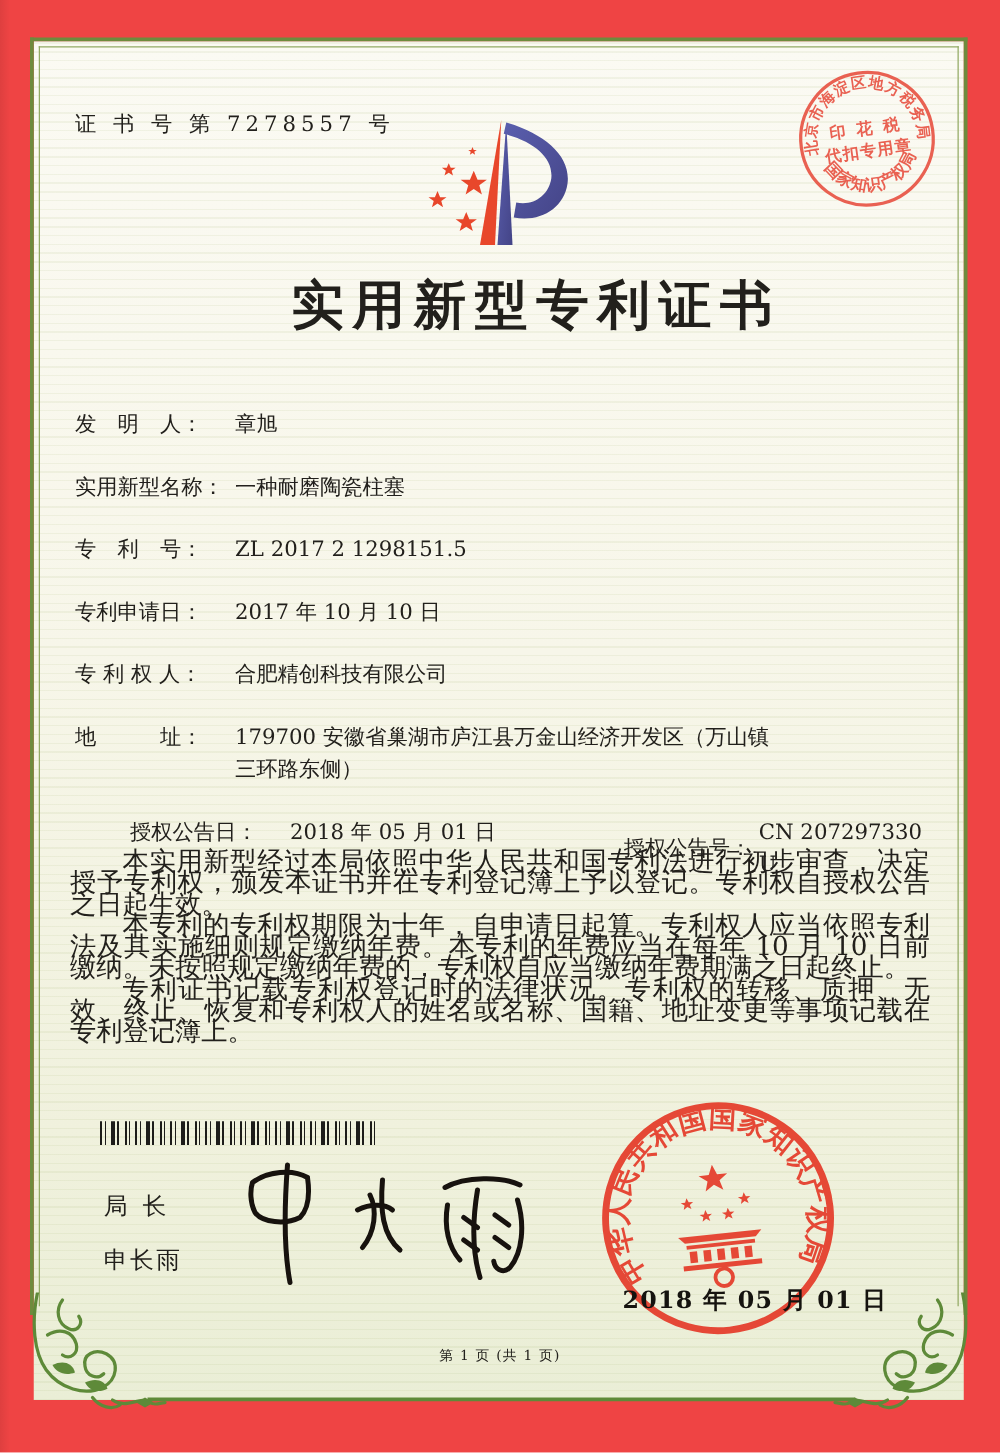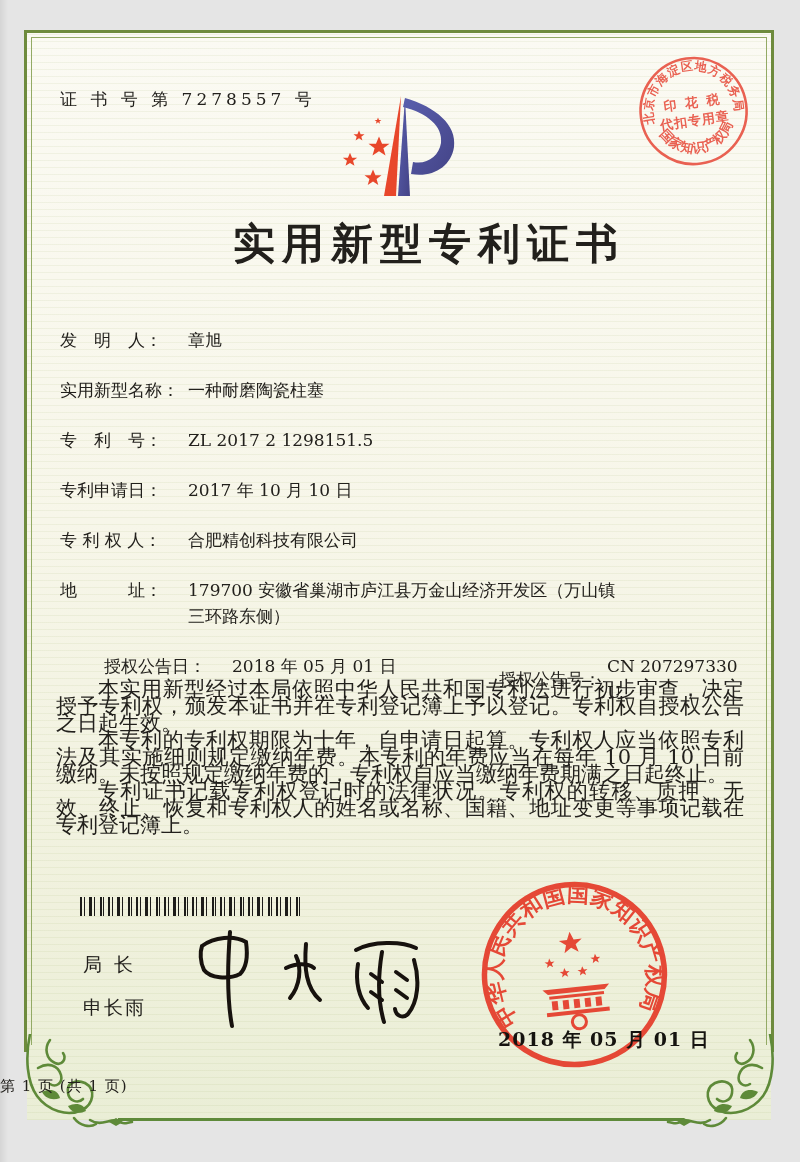--- a/index.html
+++ b/index.html
@@ -1,18 +1,18 @@
 <!DOCTYPE html>
 <html><head>
 <meta charset="utf-8">
 <style>
   html,body{margin:0;padding:0;background:#ffffff;}
   .page{
     position:relative;width:800px;height:1162px;overflow:hidden;
-    background:#e5e5e5;
+    background:#ef4444;
     font-family:"DejaVu Serif","Liberation Serif",serif;
     color:#22201c;
   }
   .page::before{ 
     content:"";position:absolute;left:0;top:0;width:8px;height:100%;
     background:linear-gradient(90deg,rgba(0,0,0,0.07),rgba(0,0,0,0));z-index:5;
   }
   
   .paper{
     position:absolute;left:27px;top:33px;width:744px;height:1087px;
@@ -68,21 +68,21 @@
       #1d1c1a 23px 24px, transparent 24px 28px);
   }
 
   .signer-title{position:absolute;left:83px;top:952px;font-size:19px;letter-spacing:3px;z-index:4;}
   .signer-name{position:absolute;left:83px;top:995px;font-size:19px;letter-spacing:2px;z-index:4;}
   .signature{position:absolute;left:168px;top:916px;z-index:4;}
 
   .seal{position:absolute;left:477px;top:877px;z-index:4;transform:rotate(-6deg);opacity:.95;}
   .seal-date{position:absolute;left:498px;top:1027px;font-size:19px;font-weight:600;letter-spacing:1px;color:#15130f;z-index:6;}
 
-  .footer{position:absolute;left:0;top:1077px;width:100%;font-size:15px;letter-spacing:1px;z-index:4;}
+  .footer{position:absolute;left:0;top:1077px;width:100%;text-align:center;font-size:11px;letter-spacing:1px;z-index:4;}
 </style>
 </head>
 <body>
 
 <div class="page">
 
   <div class="paper"></div>
 
   <div class="b-top"></div>
   <div class="b-left"></div>

